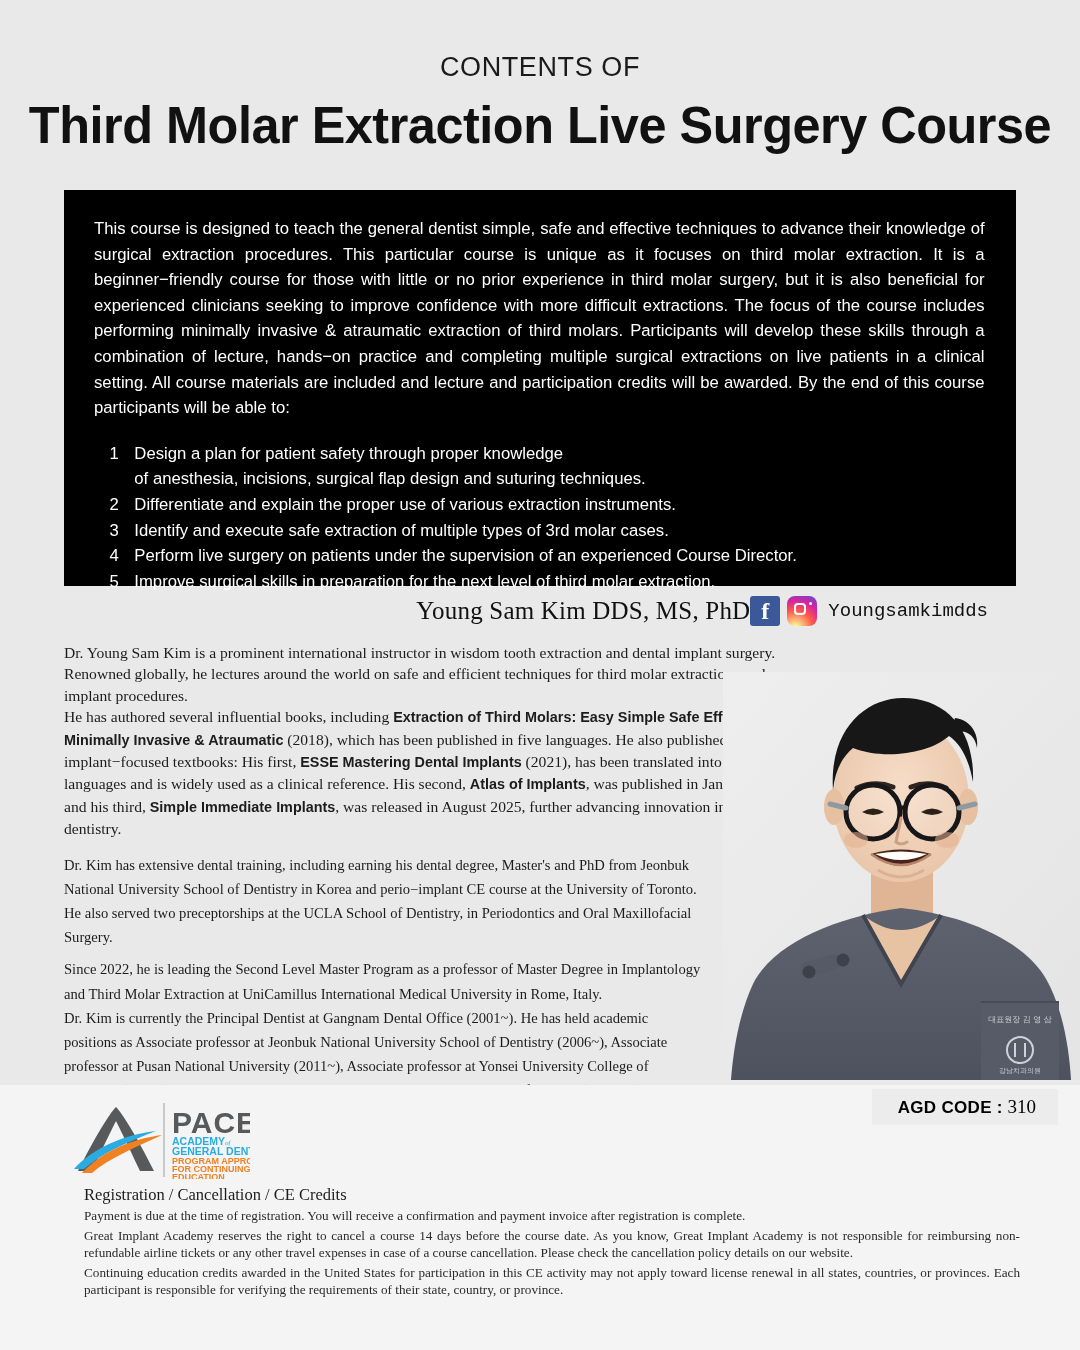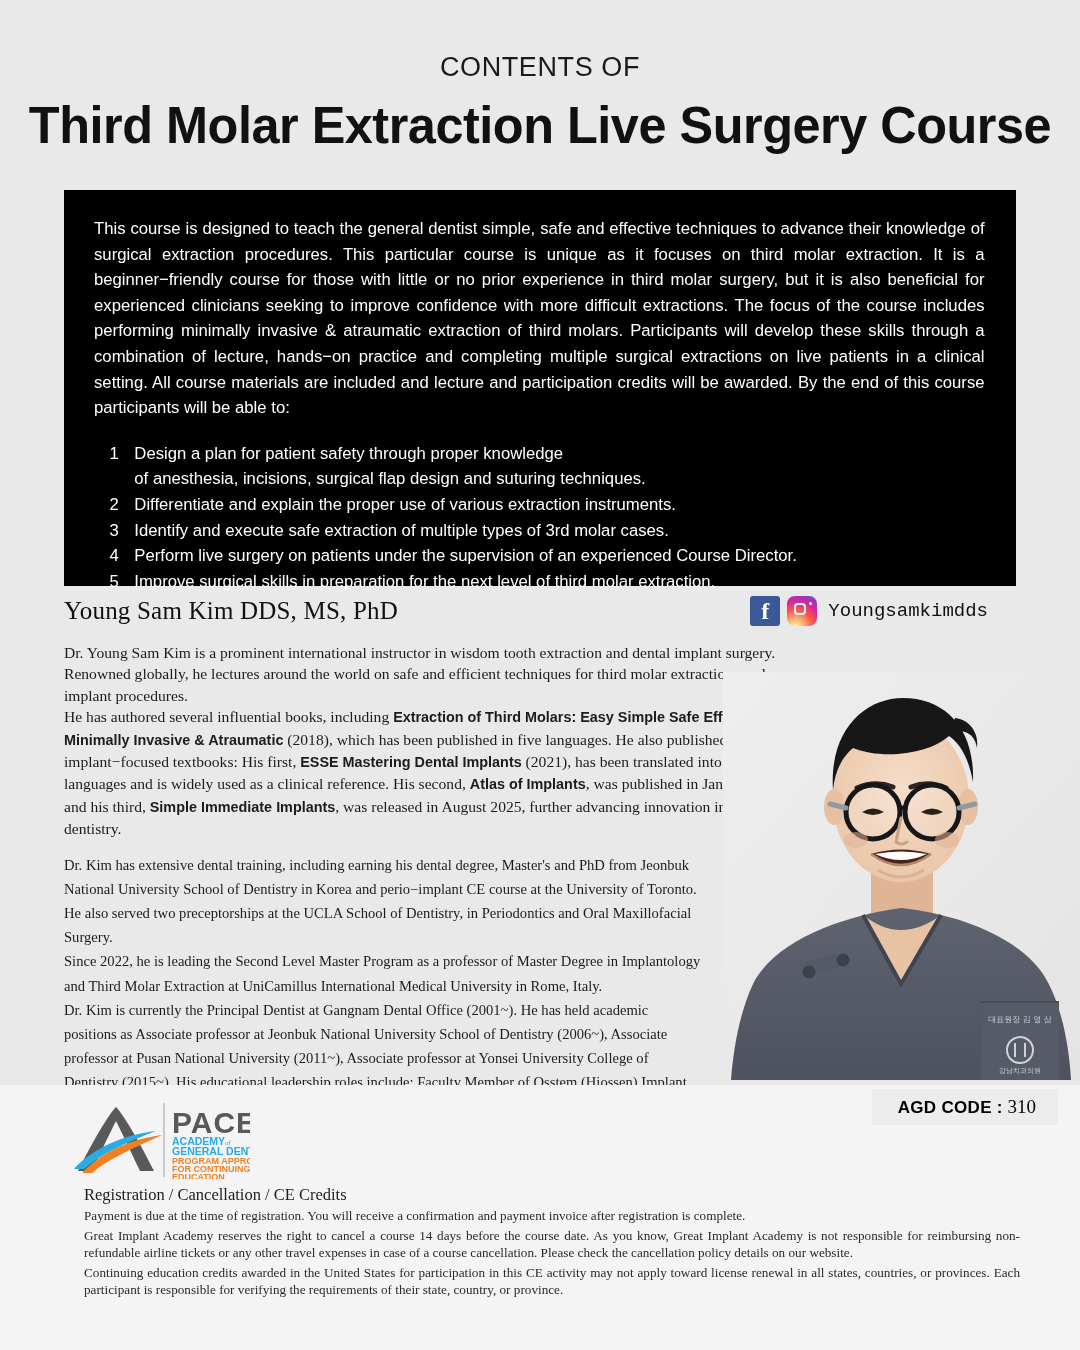--- a/index.html
+++ b/index.html
@@ -51,21 +51,21 @@
     display:flex;align-items:flex-start;
     font-family:"Liberation Sans", sans-serif;
     font-size:17.4px;line-height:25.6px;
   }
   .obj-num{width:42px;flex:0 0 42px;text-align:center;}
   .obj-txt{flex:1;}
   .obj-txt .second-line{display:block;}
 
   
   .bio{position:absolute;left:64px;top:596px;width:952px;}
-  .bio-head{display:flex;align-items:center;justify-content:space-between;}
+  .bio-head{display:flex;align-items:center;justify-content:flex-end;}
   .instructor-name{
     font-family:"Liberation Serif", serif;
     font-size:25px;color:#111;letter-spacing:.2px;
   }
   .social{display:flex;align-items:center;gap:7px;padding-right:28px;}
   .fb-icon{
     width:30px;height:30px;background:#3b5998;border-radius:3px;
     display:flex;align-items:center;justify-content:center;
     color:#fff;font-family:"Liberation Serif",serif;font-weight:700;font-size:24px;
     line-height:1;
@@ -184,21 +184,21 @@
         <span class="ig-icon"></span>
         <span class="social-handle">Youngsamkimdds</span>
       </div>
     </div>
 
     <div class="bio-body">
       <div class="bio-col">
         <div class="bio-p">Dr. Young Sam Kim is a prominent international instructor in wisdom tooth extraction and dental implant surgery. Renowned globally, he lectures around the world on safe and efficient techniques for third molar extractions and implant procedures.</div>
         <div class="bio-p"><span>He has authored several influential books, including </span><b>Extraction of Third Molars: Easy Simple Safe Efficient Minimally Invasive &amp; Atraumatic</b><span> (2018), which has been published in five languages. He also published three implant−focused textbooks: His first, </span><b>ESSE Mastering Dental Implants</b><span> (2021), has been translated into three languages and is widely used as a clinical reference. His second, </span><b>Atlas of Implants</b><span>, was published in January 2025, and his third, </span><b>Simple Immediate Implants</b><span>, was released in August 2025, further advancing innovation in implant dentistry.</span></div>
         <div class="bio-p block2">Dr. Kim has extensive dental training, including earning his dental degree, Master's and PhD from Jeonbuk National University School of Dentistry in Korea and perio−implant CE course at the University of Toronto. He also served two preceptorships at the UCLA School of Dentistry, in Periodontics and Oral Maxillofacial Surgery.</div>
-        <div class="bio-p block2" style="margin-top:0">Since 2022, he is leading the Second Level Master Program as a professor of Master Degree in Implantology and Third Molar Extraction at UniCamillus International Medical University in Rome, Italy.</div>
+        <div class="bio-p block2" style="margin-top:8px">Since 2022, he is leading the Second Level Master Program as a professor of Master Degree in Implantology and Third Molar Extraction at UniCamillus International Medical University in Rome, Italy.</div>
         <div class="bio-p block2" style="margin-top:0">Dr. Kim is currently the Principal Dentist at Gangnam Dental Office (2001~). He has held academic positions as Associate professor at Jeonbuk National University School of Dentistry (2006~), Associate professor at Pusan National University (2011~), Associate professor at Yonsei University College of Dentistry (2015~). His educational leadership roles include: Faculty Member of Osstem (Hiossen) Implant Korea (2007~), Head Director of Dentis Implant continuing education (2016~), Founder and Director of Gangnam Academy of Wisdom Tooth Extraction (GAWE) (2013~). Founder and Director of Great Implant Academy: GIA Korea (GIIA, 2005~) &amp; GIA USA (GIA E&amp;E, 2019~).</div>
       </div>
     </div>
   </div>
 
   <div class="portrait">
     <svg width="357" height="408" viewBox="0 0 357 408" xmlns="http://www.w3.org/2000/svg">
       <defs>
         <linearGradient id="bg" x1="0" y1="0" x2="1" y2="1">
           <stop offset="0%" stop-color="#eeeeee"></stop>

